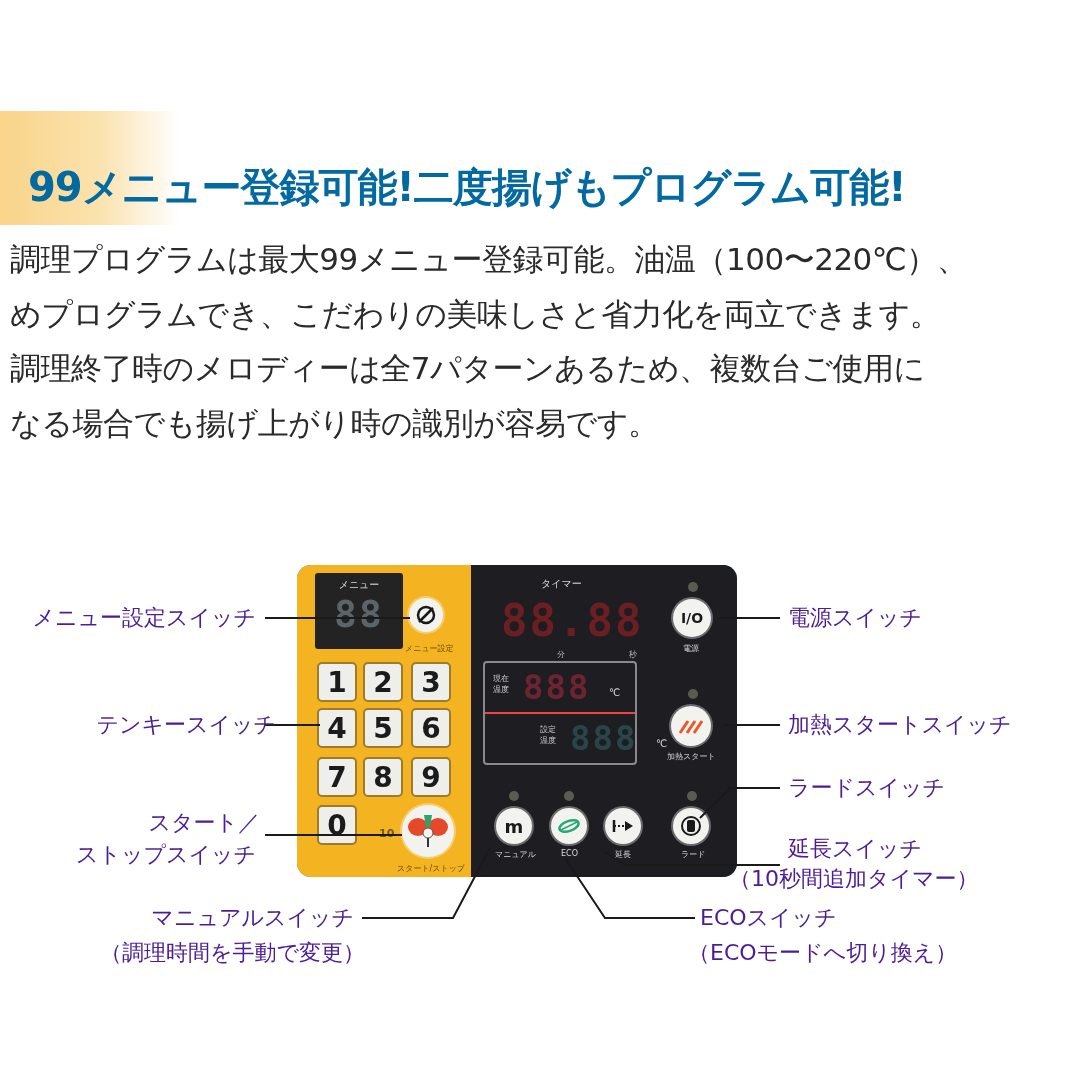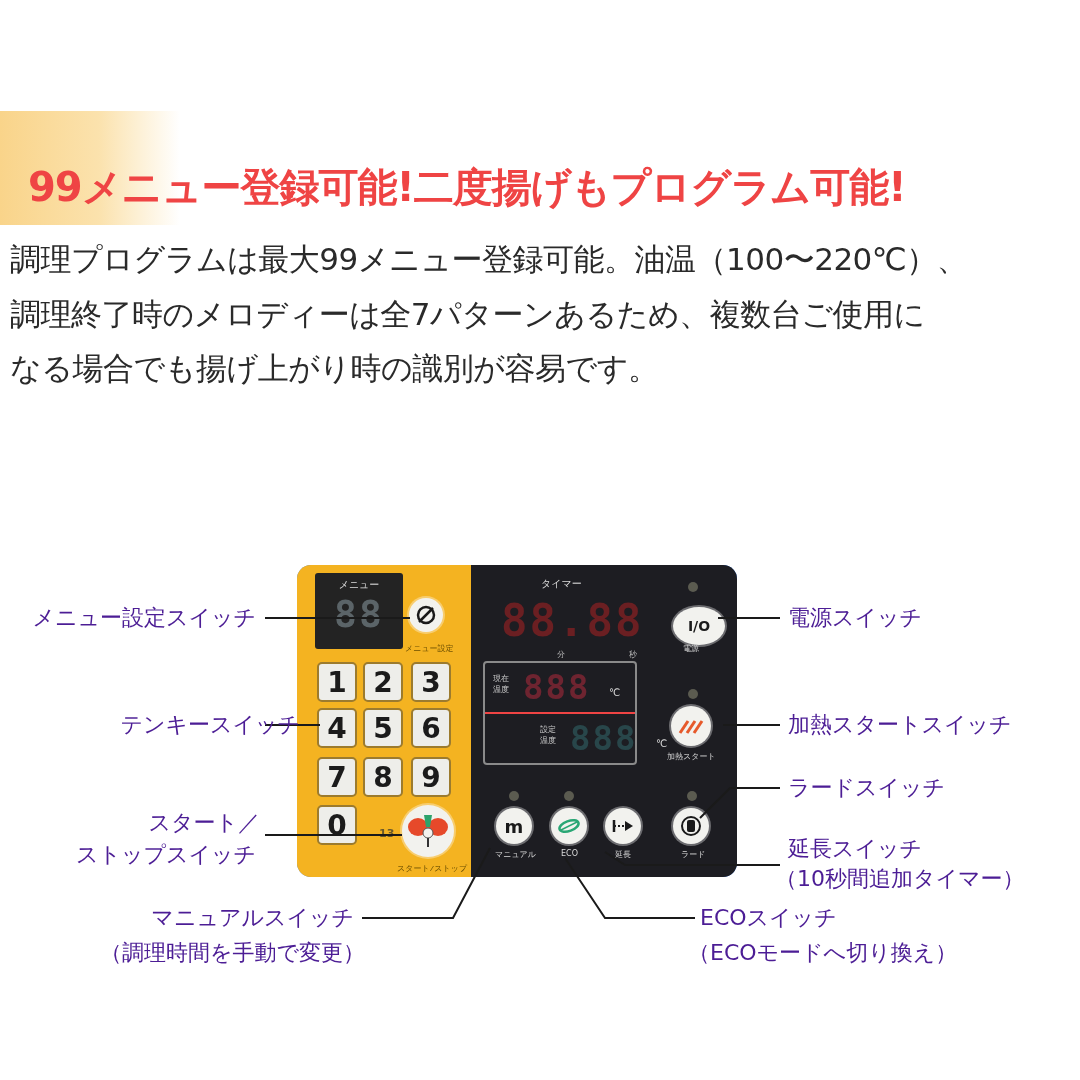--- a/index.html
+++ b/index.html
@@ -1,20 +1,20 @@
 <!DOCTYPE html>
 <html><head>
 <meta charset="utf-8">
 <style>
   html, body { margin:0; padding:0; }
   body { width:1080px; height:1080px; background:#ffffff; position:relative; overflow:hidden;
          font-family: "DejaVu Sans", "Liberation Sans", sans-serif; color:#2a2a2a; }
   .accent-bar { position:absolute; left:0; top:111px; width:180px; height:114px;
     background: linear-gradient(90deg, #f9d48a 0%, #fbe2ad 55%, rgba(255,255,255,0) 100%); }
-  .headline { position:absolute; left:28px; top:160px; font-size:40px; font-weight:bold; color:#ef4444;
+  .headline { position:absolute; left:28px; top:160px; font-size:40px; font-weight:bold; color:#0369a1;
     letter-spacing:-1px; white-space:nowrap;text-align:right; }
   .body-text { position:absolute; left:10px; top:232px; width:1070px; font-size:31px; line-height:54.5px; color:#2a2a2a; letter-spacing:-0.5px; }
   .body-text div { white-space:nowrap; }
 
   .panel { position:absolute; left:297px; top:565px; width:440px; height:312px; border-radius:14px; overflow:hidden; background:#3b82f6; }
   .panel-left { position:absolute; left:0; top:0; width:174px; height:100%; background:#f4b321; }
   .panel-right { position:absolute; left:174px; top:0; right:0; height:100%; background:#1d1d22; }
 
   .menu-display { position:absolute; left:18px; top:8px; width:88px; height:76px; background:#232323; border-radius:3px; }
   .menu-display .lbl { color:#ddd; font-size:10px; text-align:center; margin-top:5px; }
@@ -49,20 +49,21 @@
   svg.leader { position:absolute; left:0; top:0; width:1080px; height:1080px; pointer-events:none; }
 </style>
 </head>
 <body>
 
 <div class="accent-bar"></div>
 <div class="headline">99メニュー登録可能!二度揚げもプログラム可能!</div>
 
 <div class="body-text">
   <div>調理プログラムは最大99メニュー登録可能。油温（100〜220℃）、</div>
+  <div>めプログラムでき、こだわりの美味しさと省力化を両立できます。</div>
   <div>調理終了時のメロディーは全7パターンあるため、複数台ご使用に</div>
   <div>なる場合でも揚げ上がり時の識別が容易です。</div>
 </div>
 
 <div class="panel">
   <div class="panel-left">
     <div class="menu-display">
       <div class="lbl">メニュー</div>
       <div class="digits seg">88</div>
     </div>
@@ -77,42 +78,42 @@
     <div class="key" style="left:20px;top:97px;">1</div>
     <div class="key" style="left:66px;top:97px;">2</div>
     <div class="key" style="left:114px;top:97px;">3</div>
     <div class="key" style="left:20px;top:143px;">4</div>
     <div class="key" style="left:66px;top:143px;">5</div>
     <div class="key" style="left:114px;top:143px;">6</div>
     <div class="key" style="left:20px;top:192px;">7</div>
     <div class="key" style="left:66px;top:192px;">8</div>
     <div class="key" style="left:114px;top:192px;">9</div>
     <div class="key" style="left:20px;top:240px;">0</div>
-    <div class="ten-lbl">13</div>
+    <div class="ten-lbl">10</div>
 
     <div class="circle-btn" style="left:105px;top:240px;width:52px;height:52px;">
       <svg width="44" height="44" viewBox="0 0 44 44">
         <ellipse cx="12" cy="18" rx="10" ry="9" fill="#e6492a"></ellipse>
         <ellipse cx="32" cy="18" rx="10" ry="9" fill="#e6492a"></ellipse>
         <path d="M18 6 L26 6 L24 18 L20 18 Z" fill="#2ca36b"></path>
         <circle cx="22" cy="24" r="5" fill="#f2f2ee" stroke="#555" stroke-width="1"></circle>
         <line x1="22" y1="29" x2="22" y2="38" stroke="#333" stroke-width="2"></line>
       </svg>
     </div>
-    <div class="small-lbl dark" style="left:100px;top:298px;font-family:Liberation Mono, monospace;">スタート/ストップ</div>
+    <div class="small-lbl dark" style="left:100px;top:298px;">スタート/ストップ</div>
   </div>
 
   <div class="panel-right">
     <div class="timer-lbl">タイマー</div>
     <div class="timer-display seg">88.88</div>
     <div class="fun-lbl" style="left:86px;top:84px;">分</div>
     <div class="fun-lbl" style="left:158px;top:84px;">秒</div>
 
     <div class="led" style="left:217px;top:17px;"></div>
-    <div class="circle-btn" style="left:202px;top:42px;width:52px;height:38px;">
+    <div class="circle-btn" style="left:202px;top:34px;width:38px;height:38px;">
       <span style="font-weight:bold;font-size:14px;color:#1a1a1a;">I/O</span>
     </div>
     <div class="small-lbl" style="left:212px;top:78px;">電源</div>
 
     <div class="temp-box">
       <div class="temp-row top">
         <div class="temp-tag">現在温度</div>
         <div class="temp-digits seg">888</div>
         <div class="celsius">℃</div>
       </div>
@@ -176,26 +177,26 @@
     <line x1="718" y1="618" x2="780" y2="618"></line>
     <line x1="723" y1="725" x2="780" y2="725"></line>
     <polyline points="700,818 730,788 780,788"></polyline>
     <polyline points="605,852 625,865 780,865"></polyline>
     <polyline points="490,848 453,918 362,918"></polyline>
     <polyline points="565,858 605,918 695,918"></polyline>
   </g>
 </svg>
 
 <div class="callout right-align" style="right:824px;top:603px;">メニュー設定スイッチ</div>
-<div class="callout right-align" style="right:780px;top:710px;">テンキースイッチ</div>
+<div class="callout right-align" style="right:804px;top:710px;">テンキースイッチ</div>
 <div class="callout right-align" style="right:820px;top:808px;">スタート／</div>
 <div class="callout right-align" style="right:824px;top:840px;">ストップスイッチ</div>
 
 <div class="callout" style="left:788px;top:603px;">電源スイッチ</div>
 <div class="callout" style="left:788px;top:710px;">加熱スタートスイッチ</div>
 <div class="callout" style="left:788px;top:773px;">ラードスイッチ</div>
 <div class="callout" style="left:788px;top:834px;">延長スイッチ</div>
-<div class="callout" style="left:775px;top:864px;">（10秒間追加タイマー）</div>
+<div class="callout" style="left:729px;top:864px;">（10秒間追加タイマー）</div>
 
 <div class="callout right-align" style="right:726px;top:903px;">マニュアルスイッチ</div>
 <div class="callout right-align" style="right:715px;top:938px;">（調理時間を手動で変更）</div>
 <div class="callout" style="left:700px;top:903px;">ECOスイッチ</div>
 <div class="callout" style="left:688px;top:938px;">（ECOモードへ切り換え）</div>
 
 </body></html>

